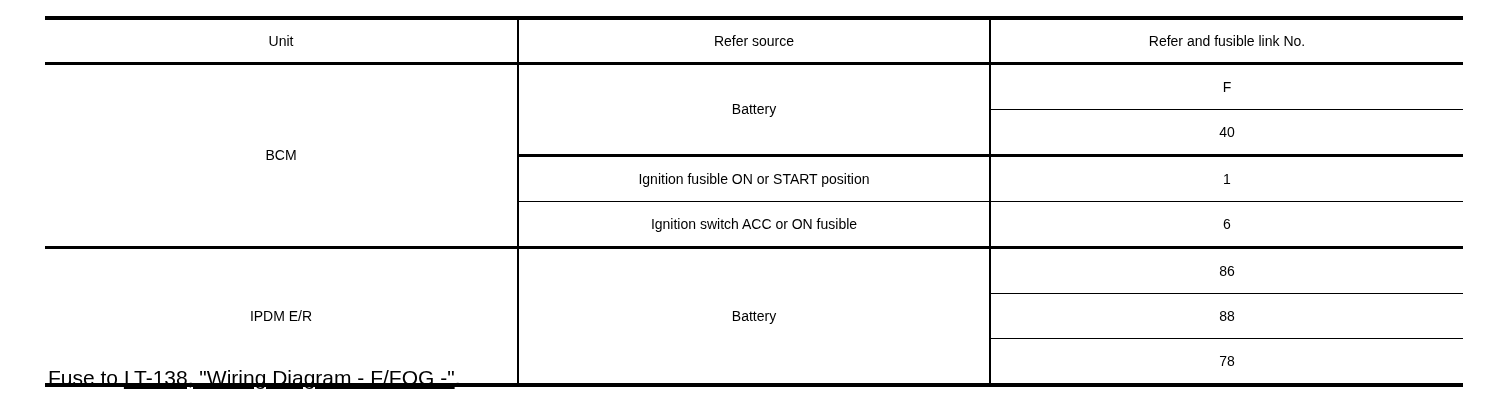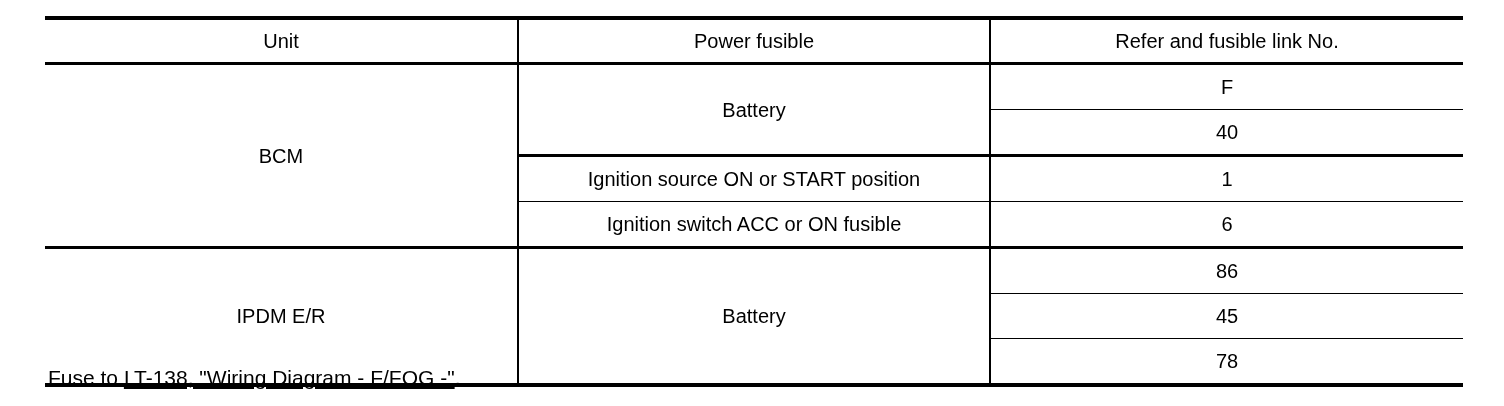--- a/index.html
+++ b/index.html
@@ -35,21 +35,21 @@
     table-layout: fixed;
     width: 1418px;
   }
 
   table.spec col.c-unit   { width: 473px; }
   table.spec col.c-source { width: 472px; }
   table.spec col.c-fuse   { width: 473px; }
 
   table.spec th,
   table.spec td {
-    font-size: 20px;
+    font-size: 14px;
     font-weight: normal;
     text-align: center;
     vertical-align: middle;
     color: #000000;
     padding: 0;
     line-height: 1.2;
   }
 
   
   .v-left  { border-left: 2px solid #000; }
@@ -86,55 +86,55 @@
     <table class="spec">
       <colgroup>
         <col class="c-unit">
         <col class="c-source">
         <col class="c-fuse">
       </colgroup>
 
       <thead>
         <tr>
           <th class="h-cell rule-thick-top rule-med-bottom">Unit</th>
-          <th class="h-cell rule-thick-top rule-med-bottom v-left">Power fusible</th>
+          <th class="h-cell rule-thick-top rule-med-bottom v-left">Refer source</th>
           <th class="h-cell rule-thick-top rule-med-bottom v-left">Refer and fusible link No.</th>
         </tr>
       </thead>
 
       <tbody>
 
         <tr>
           <td class="r-tall rule-med-bottom" rowspan="4">BCM</td>
           <td class="r-tall rule-med-bottom v-left" rowspan="2">Battery</td>
           <td class="r-tall rule-thin-bottom v-left">F</td>
         </tr>
 
         <tr>
           <td class="r-tall rule-med-bottom v-left">40</td>
         </tr>
 
         <tr>
-          <td class="r-tall rule-thin-bottom v-left">Ignition source ON or START position</td>
+          <td class="r-tall rule-thin-bottom v-left">Ignition fusible ON or START position</td>
           <td class="r-tall rule-thin-bottom v-left">1</td>
         </tr>
 
         <tr>
           <td class="r-tall rule-med-bottom v-left">Ignition switch ACC or ON fusible</td>
           <td class="r-tall rule-med-bottom v-left">6</td>
         </tr>
 
         <tr>
           <td class="r-tall rule-thick-bottom" rowspan="3">IPDM E/R</td>
           <td class="r-tall rule-thick-bottom v-left" rowspan="3">Battery</td>
           <td class="r-tall rule-thin-bottom v-left">86</td>
         </tr>
 
         <tr>
-          <td class="r-tall rule-thin-bottom v-left">45</td>
+          <td class="r-tall rule-thin-bottom v-left">88</td>
         </tr>
 
         <tr>
           <td class="r-tall rule-thick-bottom v-left">78</td>
         </tr>
 
       </tbody>
     </table>
   </div>
 

